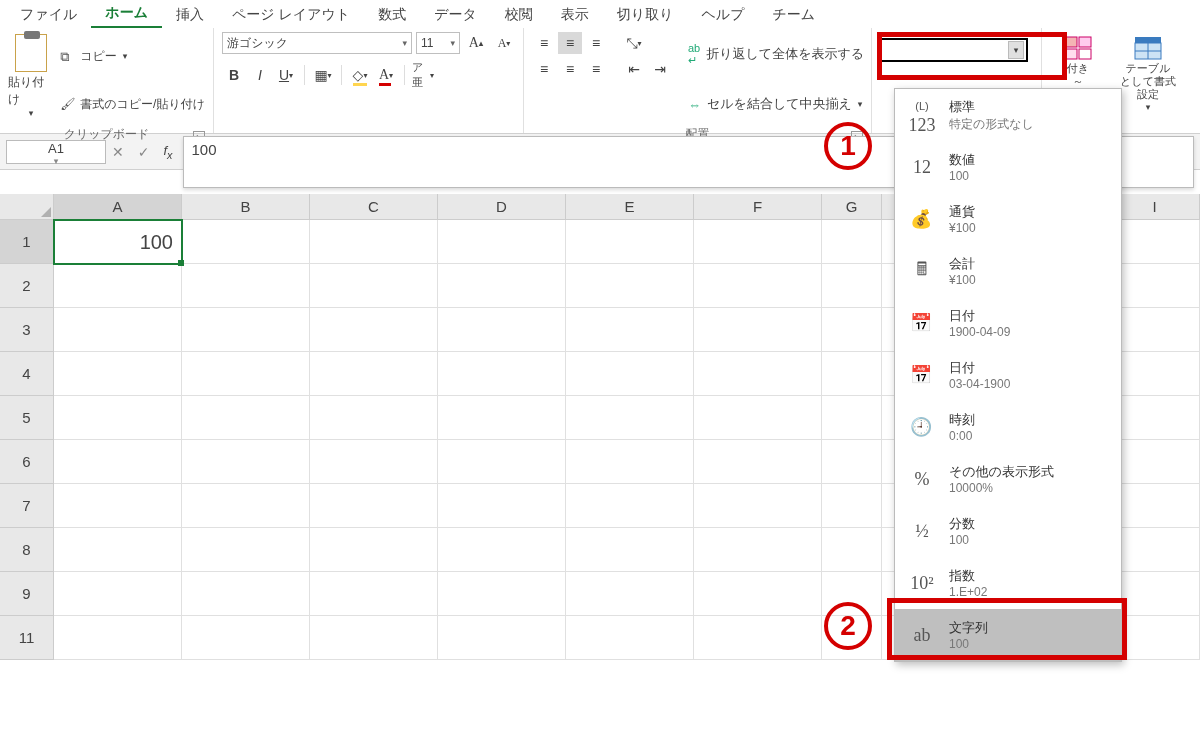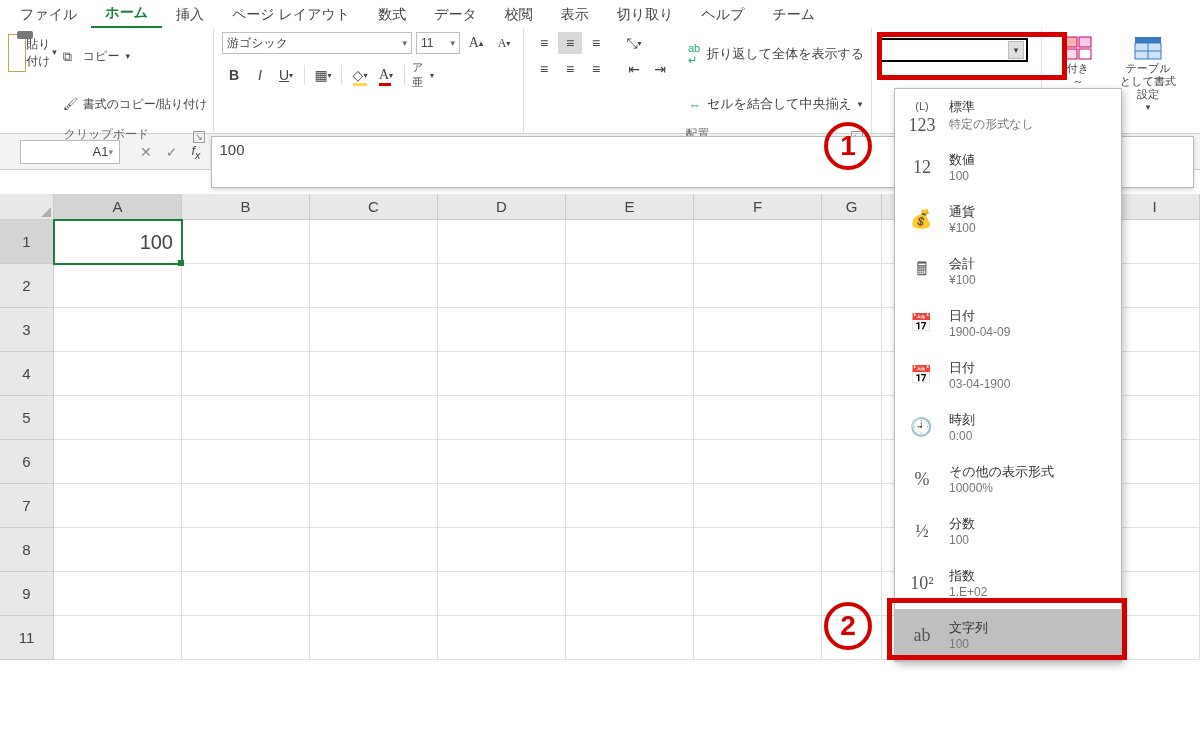--- a/index.html
+++ b/index.html
@@ -11,21 +11,21 @@
   .menubar .item.active { border-bottom: 2px solid #1a7f37; color: #1a7f37; font-weight: 600; }
 
   
   .ribbon { display: flex; height: 106px; border-bottom: 1px solid #d0d0d0; background: #fff; }
   .group { display: flex; flex-direction: column; justify-content: space-between; border-right: 1px solid #e0e0e0; padding: 4px 8px 2px; }
   .group-body { display: flex; align-items: flex-start; gap: 6px; flex: 1; }
   .group-label { text-align: center; font-size: 12px; color: #666; padding-bottom: 2px; position: relative; }
   .group-label .dlg { position: absolute; right: 0; bottom: 2px; width: 12px; height: 12px; border: 1px solid #999; font-size: 9px; line-height: 10px; text-align: center; color: #777; }
 
   
-  .paste-col { display: flex; flex-direction: row; align-items: center; width: 52px; }
+  .paste-col { display: flex; flex-direction: column; align-items: center; width: 52px; }
   .paste-icon { width: 32px; height: 38px; border: 1px solid #c9a24a; background: #fff; position: relative; margin-top: 2px; }
   .paste-icon::before { content:""; position:absolute; top:-4px; left:8px; width:16px; height:8px; background:#777; border-radius:2px; }
   .paste-label { font-size: 12px; margin-top: 2px; }
   .clip-col { display: flex; flex-direction: column; font-size: 12px; gap: 4px; margin-top: 2px; }
   .clip-col .row { display: flex; align-items: center; gap: 4px; white-space: nowrap; }
   .mini-icon { width: 16px; height: 14px; display:inline-block; }
   .scissors::before { content:"✂"; color:#555; font-size:13px; }
   .copy::before { content:"⧉"; color:#555; font-size:13px; }
   .brush::before { content:"🖌"; font-size:12px; }
 
@@ -49,21 +49,21 @@
   .number-group { width: 170px; position: relative; }
   .number-dropdown-btn { position:absolute; top: 10px; left: 6px; width: 150px; height: 24px; border:2px solid #000; background:#fff; display:flex; align-items:center; justify-content:flex-end; padding-right:2px; }
   .number-dropdown-btn .dd { width:16px; height:18px; background:#e0e0e0; border:1px solid #bbb; display:flex; align-items:center; justify-content:center; font-size:9px; }
 
   .styles-group { display:flex; gap:14px; align-items:flex-start; padding-top:4px; }
   .big-btn { display:flex; flex-direction:column; align-items:center; width:56px; font-size:11px; text-align:center; line-height:1.2; }
   .big-btn .ic { width:28px; height:24px; margin-bottom:2px; }
 
   
   .formula-bar { display:flex; align-items:center; height:36px; border-bottom:1px solid #d0d0d0; background:#f3f3f3; }
-  .name-box { width:100px; height:24px; border:1px solid #bbb; background:#fff; margin:0 20px; display:flex; align-items:center; padding:0 6px; font-size:13px; justify-content:flex-end;}
+  .name-box { width:100px; height:24px; border:1px solid #bbb; background:#fff; margin:0 6px; display:flex; align-items:center; padding:0 6px; font-size:13px; justify-content:space-between;flex-direction:column;}
   .name-box .arrow{font-size:9px; color:#888;}
   .fb-btns { display:flex; gap:14px; color:#888; font-size:14px; }
   .fx { font-style:italic; margin:0 10px 0 14px; }
   .formula-input { flex:1; height:52px; border:1px solid #bbb; border-top:1px solid #bbb; background:#fff; margin-right:6px; padding:4px 8px; font-size:15px; display:flex; align-items:flex-start; box-shadow: 0 2px 4px rgba(0,0,0,0.15); position:relative; top:10px; }
 
   
   .grid-wrap { position: relative; margin-top: 24px; }
   .col-headers { display:flex; height:26px; }
   .corner { width:54px; background:#e8e8e8; border-right:1px solid #ccc; border-bottom:1px solid #ccc; position:relative; }
   .corner::after{content:""; position:absolute; right:2px; bottom:2px; width:0; height:0; border-left:10px solid transparent; border-bottom:10px solid #b0b0b0;}

